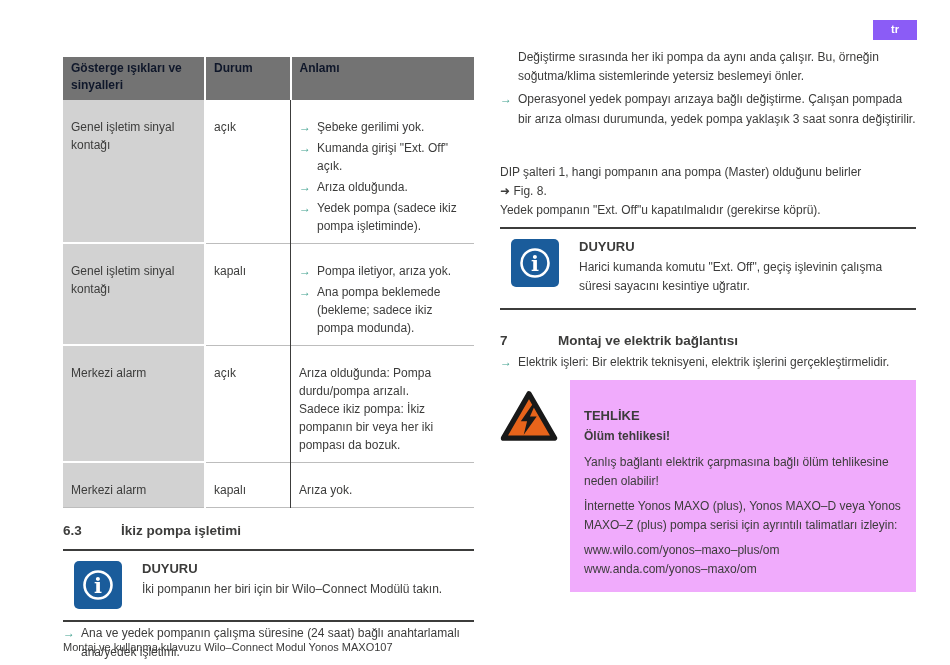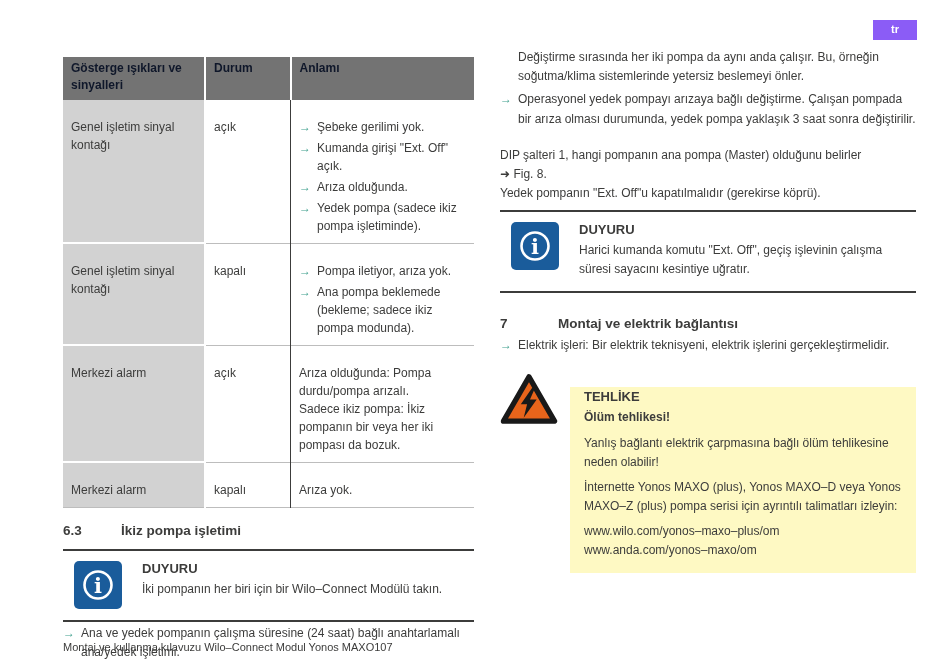--- a/index.html
+++ b/index.html
@@ -51,27 +51,27 @@
     border-top:2px solid #3C3C3B; border-bottom:2px solid #3C3C3B;
     margin-top:9px; padding:10px 0 11px; display:flex; align-items:flex-start;
   }
   .notice-icon { flex:0 0 48px; height:48px; margin-left:11px; margin-right:20px; }
   .notice-title { font-weight:bold; font-size:13px; line-height:1.3; margin-bottom:2px; }
 
   
   .cont-para { padding-left:18px; }
   .bullet { display:flex; margin-top:4px; }
   .bullet .btxt { flex:1; }
-  .dip-para { margin-top:17px; }
+  .dip-para { margin-top:34px; }
   .col-right .notice { margin-top:7px; }
 
   
   .danger { display:flex; margin-top:8px; }
   .danger-iconwrap { flex:0 0 58px; margin-right:12px; padding-top:9px; }
-  .danger-body { flex:1; background:#fef9c3; padding:0 14px 13px; line-height:1.55;margin-top:24px; }
+  .danger-body { flex:1; background:#f0abfc; padding:26px 14px 13px; line-height:1.55; }
   .danger-title { font-weight:bold; font-size:13px; }
   .danger-subtitle { font-weight:bold; margin-top:1px; }
   .danger-para { margin-top:7px; }
   .danger-link { margin-top:0; }
   .danger-links { margin-top:7px; }
 
   
   .intro-para { margin-top:25px; }
   .col-left .bullet { margin-top:2px; }
 

